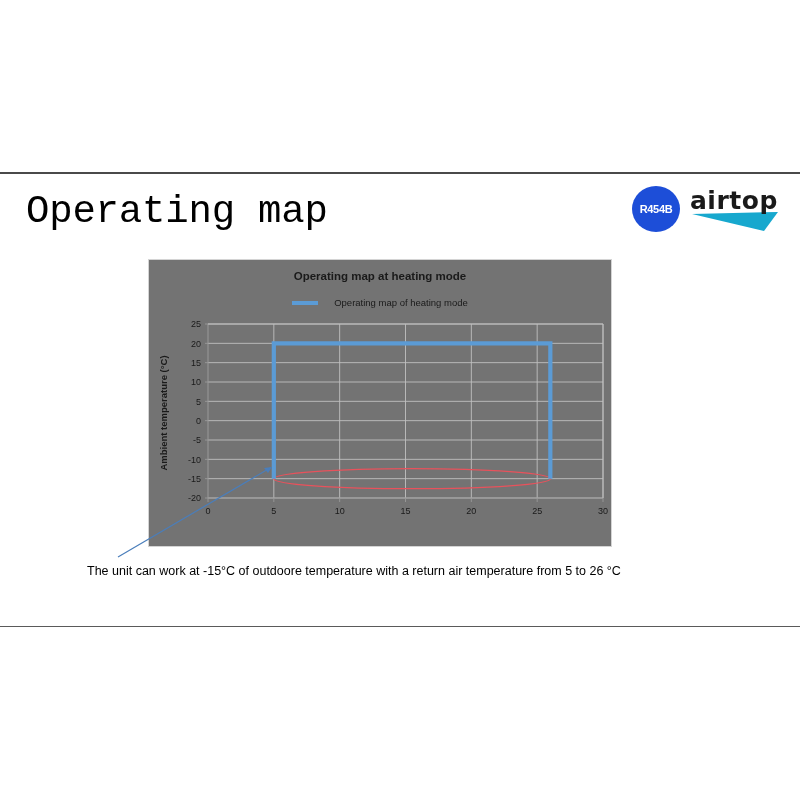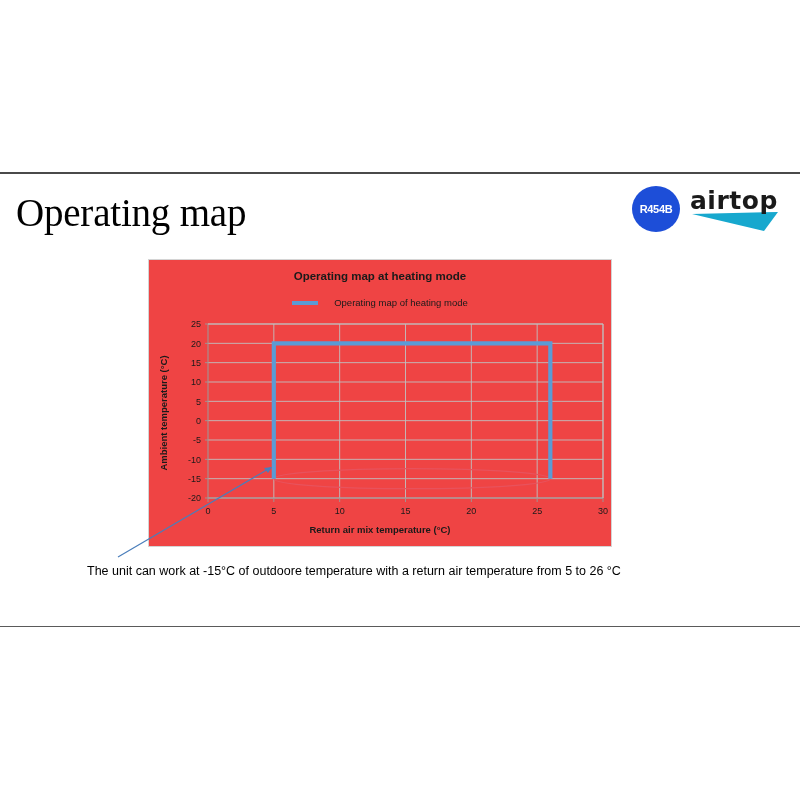--- a/index.html
+++ b/index.html
@@ -25,27 +25,27 @@
     width: 800px;
     height: 0;
     border-top: 2px solid #4a4a4a;
   }
   .rule.top    { top: 172px; }
   .rule.bottom { top: 626px; border-top-width: 1px; border-top-color: #5a5a5a; }
 
   
   #page-title {
     position: absolute;
-    left: 16px;
+    left: 26px;
     top: 190px;
     font-size: 39px;
     font-weight: 300;
     letter-spacing: -0.2px;
     color: #000000;
-    font-family: Liberation Serif, serif;
+    font-family: Liberation Mono, monospace;
     white-space: nowrap;
   }
 
   
   #logo-cluster {
     position: absolute;
     left: 630px;
     top: 184px;
     width: 150px;
     height: 52px;
@@ -87,21 +87,21 @@
     line-height: 1;
   }
 
   
   #chart-frame {
     position: absolute;
     left: 148px;
     top: 259px;
     width: 464px;
     height: 288px;
-    background: #ef4444;
+    background: #737373;
     border: 1px solid #d4d4d4;
   }
   #chart-title {
     position: absolute;
     left: 0; right: 0;
     top: 10px;
     text-align: center;
     font-size: 11.5px;
     font-weight: bold;
     color: #1a1a1a;
@@ -204,21 +204,20 @@
   <div id="chart-frame">
 
     <div id="chart-title">Operating map at heating mode</div>
 
     <div id="chart-legend">
       <span id="legend-swatch"></span>
       <span id="legend-label">Operating map of heating mode</span>
     </div>
 
     <div id="y-axis-title">Ambient temperature (°C)</div>
-    <div id="x-axis-title">Return air mix temperature (°C)</div>
 
     <svg id="plot-svg" viewBox="0 0 464 288">
       <g id="grid-layer">
           <line x1="59" y1="64" x2="454" y2="64" stroke="#bfbfbf" stroke-width="0.9"></line>
           <line x1="56" y1="64" x2="59" y2="64" stroke="#9a9a9a" stroke-width="0.9"></line>
           <line x1="59" y1="83.33333333333334" x2="454" y2="83.33333333333334" stroke="#bfbfbf" stroke-width="0.9"></line>
           <line x1="56" y1="83.33333333333334" x2="59" y2="83.33333333333334" stroke="#9a9a9a" stroke-width="0.9"></line>
           <line x1="59" y1="102.66666666666666" x2="454" y2="102.66666666666666" stroke="#bfbfbf" stroke-width="0.9"></line>
           <line x1="56" y1="102.66666666666666" x2="59" y2="102.66666666666666" stroke="#9a9a9a" stroke-width="0.9"></line>
           <line x1="59" y1="122" x2="454" y2="122" stroke="#bfbfbf" stroke-width="0.9"></line>

